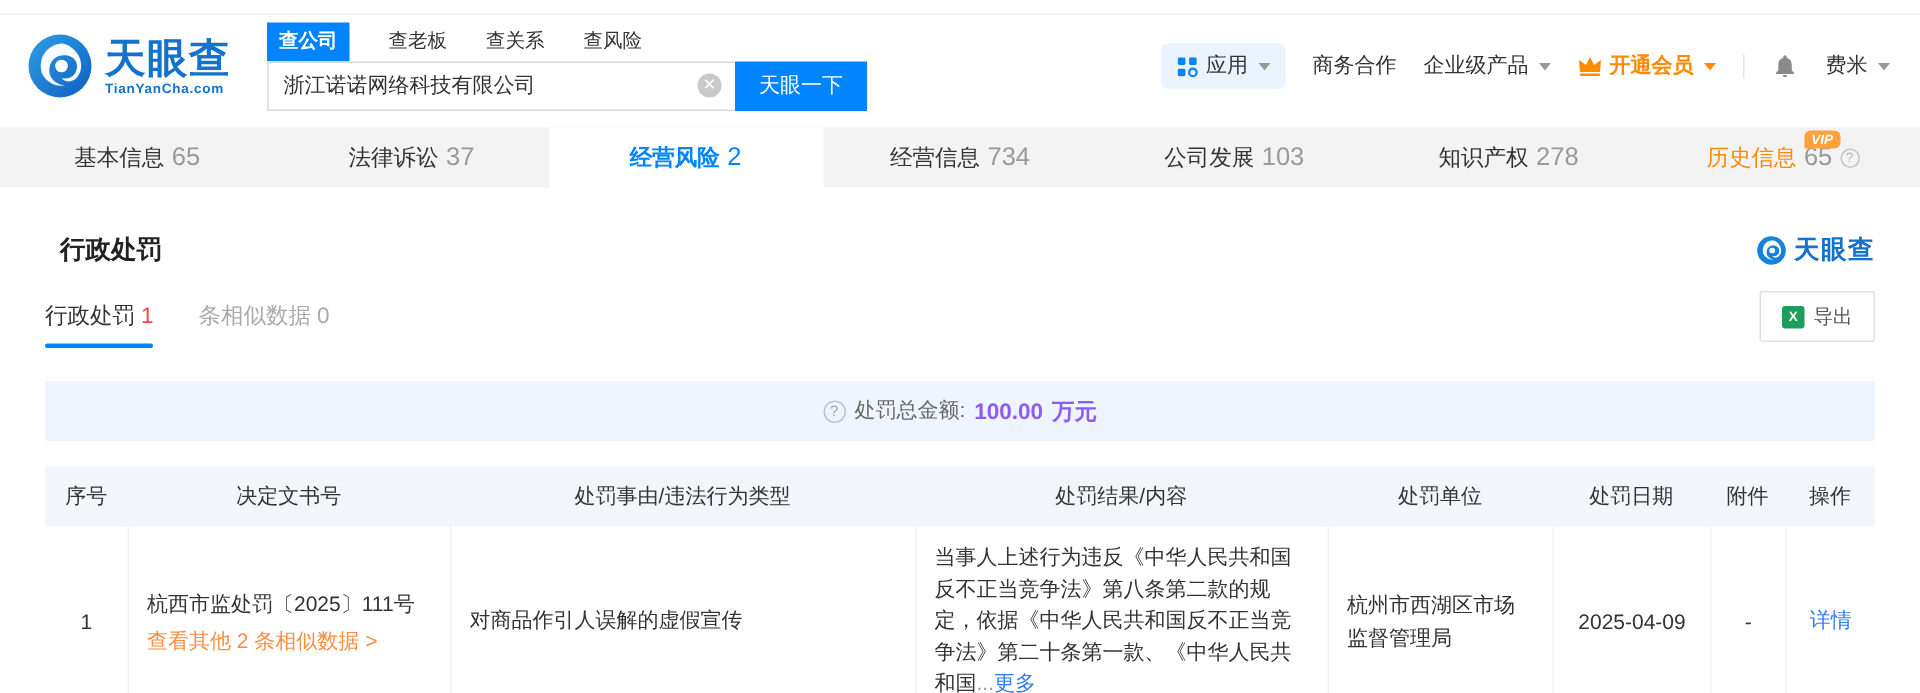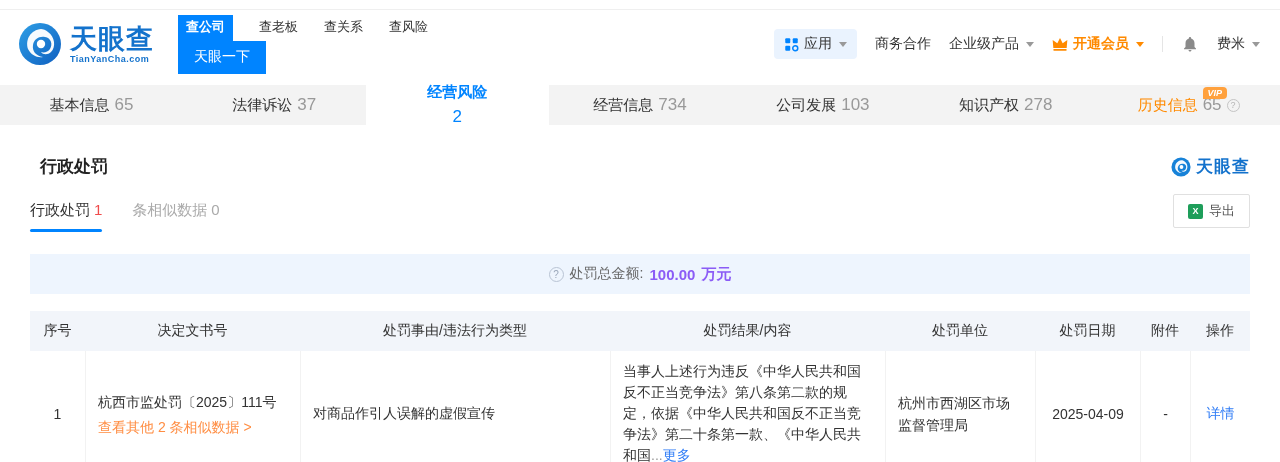--- a/index.html
+++ b/index.html
@@ -41,21 +41,21 @@
   .vip-entry .caret { border-top-color:#ff8a00; }
   .nav-divider { width:1px; height:16px; background:#e5e5e5; }
   .bell { width:18px; height:18px; cursor:pointer; }
 
   
   .tab-spacer { height:7px; background:#fff; }
   .tabbar { height:40px; background:#f3f3f3; display:flex; }
   .mtab { flex:1; display:flex; align-items:center; justify-content:center; gap:5px; font-size:15px;
     color:#333; cursor:pointer; position:relative; }
   .mtab .cnt { font-size:17px; color:#999; }
-  .mtab.active { background:#fff; color:#0084ff; font-weight:bold;flex-direction:column; }
+  .mtab.active { background:#fff; color:#0084ff; font-weight:bold; }
   .mtab.active .cnt { color:#0084ff; font-weight:normal; }
   .mtab.history { color:#ff8a00; }
   .vip-badge { position:absolute; top:2px; left:50%; margin-left:14px; background:#ffa13d; color:#fff;
     font-size:9px; font-style:italic; font-weight:bold; padding:1px 5px; border-radius:4px 4px 4px 0; line-height:10px; }
   .help-dot { width:13px; height:13px; border:1px solid #c4c4c4; border-radius:50%; color:#b5b5b5;
     font-size:9px; line-height:11px; text-align:center; font-style:normal; }
 
   
   .section { background:#fff; padding:30px 30px 0; }
   .sec-head { display:flex; align-items:center; justify-content:space-between; }
@@ -134,20 +134,24 @@
 
 
   <div class="search-wrap">
     <div class="search-tabs">
       <span class="search-tab active">查公司</span>
       <span class="search-tab">查老板</span>
       <span class="search-tab">查关系</span>
       <span class="search-tab">查风险</span>
     </div>
     <div class="search-bar">
+      <div class="search-input-box">
+        <input class="search-input" value="浙江诺诺网络科技有限公司" style="">
+        <span class="clear-icon">✕</span>
+      </div>
       <button class="search-btn">天眼一下</button>
     </div>
   </div>
 
   <div class="header-nav">
     <span class="nav-item apps-pill">
       <svg width="15" height="15" viewBox="0 0 24 24">
         <rect x="2" y="2" width="8" height="8" rx="1.5" fill="#0084ff"></rect>
         <rect x="14" y="2" width="8" height="8" rx="1.5" fill="#0084ff"></rect>
         <rect x="2" y="14" width="8" height="8" rx="1.5" fill="#0084ff"></rect>

